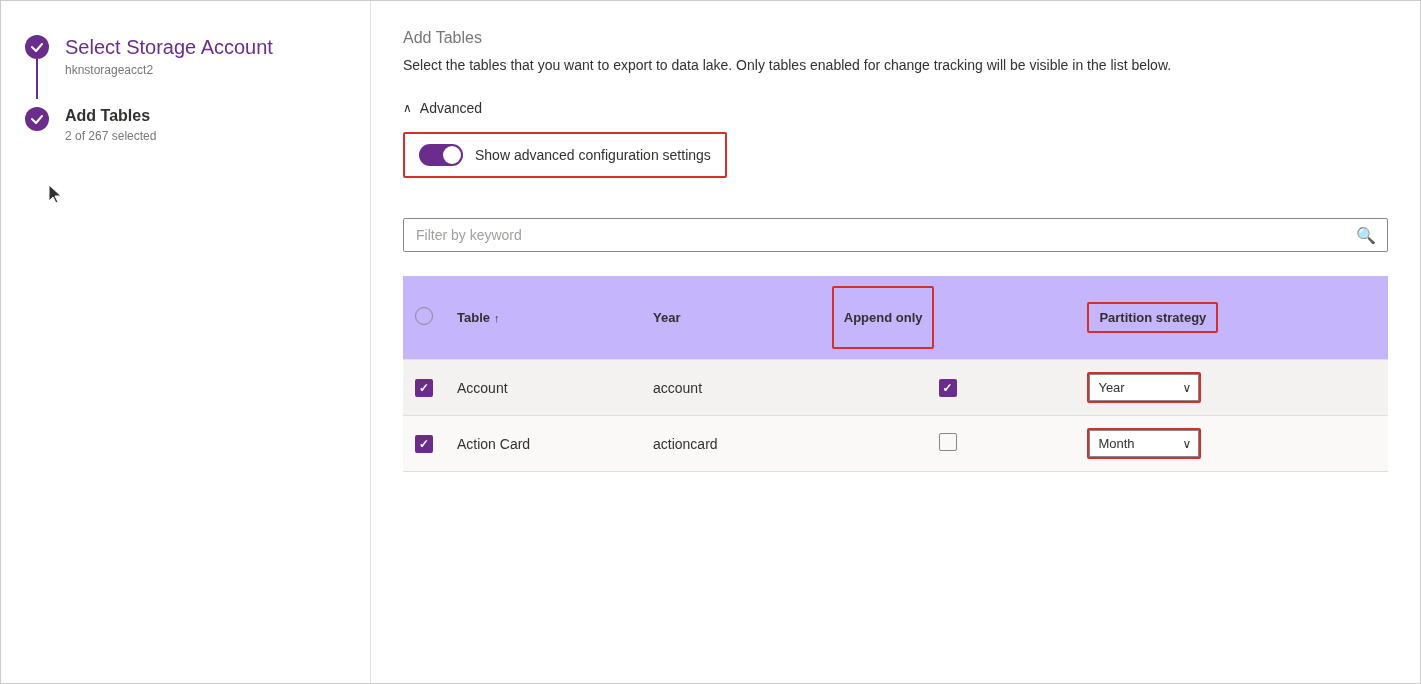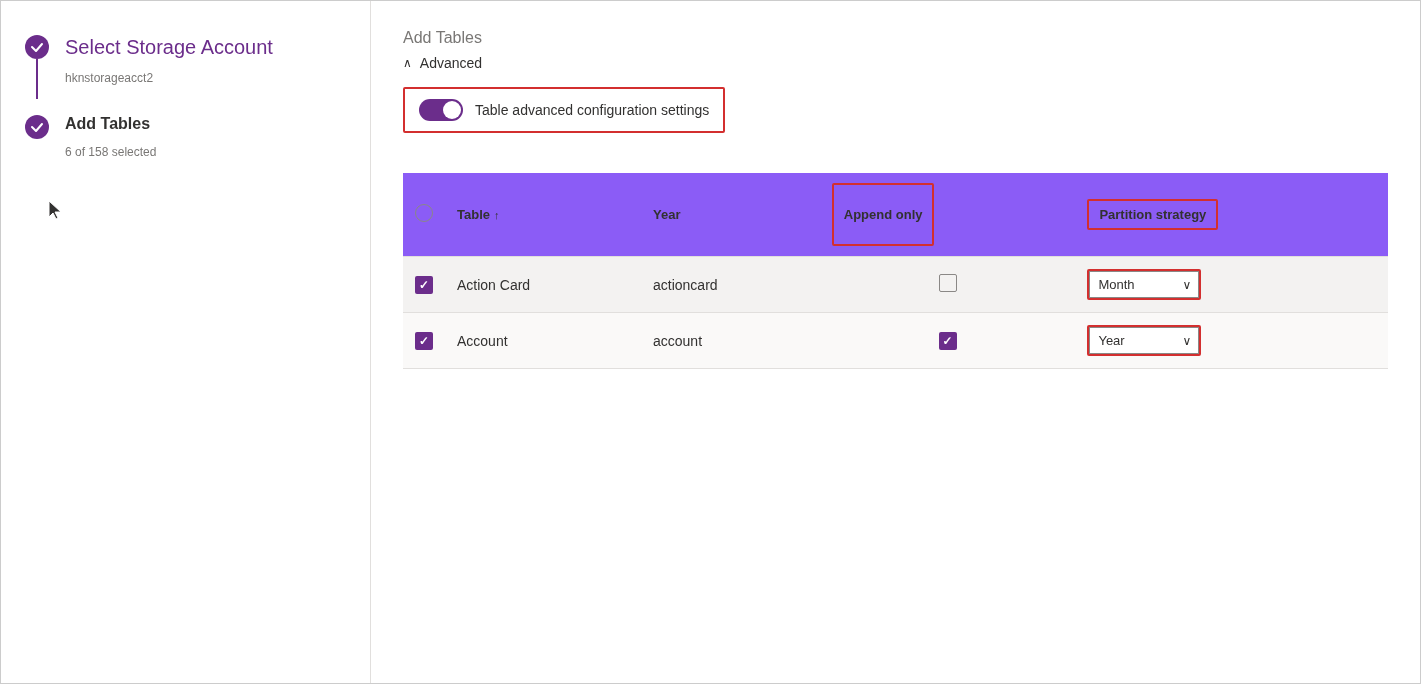--- a/index.html
+++ b/index.html
@@ -75,21 +75,21 @@
       line-height: 1.4;
     }
     .step-title.active {
       font-weight: 700;
       font-size: 16px;
       color: #323130;
     }
     .step-subtitle {
       font-size: 12px;
       color: #797775;
-      margin-top: 10px;
+      margin-top: 2px;
     }
 
     
     .cursor {
       margin-top: 40px;
       margin-left: 20px;
     }
 
     
     .main-panel {
@@ -201,21 +201,21 @@
       font-size: 16px;
     }
 
     
     .data-table {
       width: 100%;
       border-collapse: collapse;
     }
 
     .data-table thead tr {
-      background: #8b5cf6;
+      background: #c4b5fd;
     }
 
     .data-table th {
       font-size: 13px;
       font-weight: 600;
       color: #323130;
       padding: 10px 12px;
       text-align: left;
       border-bottom: 1px solid #e1dfdd;
     }
@@ -370,48 +370,53 @@
       </div>
 
       <div class="step">
         <div class="step-icon">
           <svg viewBox="0 0 14 14" fill="none">
             <path d="M2 7l4 4 6-7" stroke="#fff" stroke-width="2" stroke-linecap="round" stroke-linejoin="round"></path>
           </svg>
         </div>
         <div class="step-content">
           <div class="step-title active">Add Tables</div>
-          <div class="step-subtitle">6 of 158 selected</div>
+          <div class="step-subtitle">2 of 267 selected</div>
         </div>
       </div>
 
       <div class="cursor">
         <svg width="20" height="24" viewBox="0 0 20 24" fill="none">
           <path d="M4 2L4 18L8 14L11 20L13 19L10 13L16 13L4 2Z" fill="#323130" stroke="#fff" stroke-width="1"></path>
         </svg>
       </div>
     </div>
 
     <div class="main-panel">
 
       <div class="panel-heading">Add Tables</div>
+      <div class="panel-description">Select the tables that you want to export to data lake. Only tables enabled for change tracking will be visible in the list below.</div>
 
       <div class="advanced-section">
         <div class="advanced-toggle-header">
           <span class="chevron-icon">∧</span>
           <span class="advanced-label">Advanced</span>
         </div>
 
         
         <div class="toggle-box">
           <div class="toggle-switch"></div>
-          <span class="toggle-label">Table advanced configuration settings</span>
+          <span class="toggle-label">Show advanced configuration settings</span>
         </div>
       </div>
 
+      <div class="filter-input-wrapper">
+        <input type="text" class="filter-input" placeholder="Filter by keyword" style="">
+        <span class="search-icon">🔍</span>
+      </div>
 
       <table class="data-table">
         <thead>
           <tr>
             <th style="width:40px;">
               <div class="radio-outer"></div>
             </th>
             <th>
               <div class="th-table">
                 <span>Table</span>
@@ -429,62 +434,62 @@
             </th>
           </tr>
         </thead>
         <tbody>
 
           <tr>
             <td>
               <div class="checkbox-checked"></div>
             </td>
             <td>
+              <span>Account</span>
+            </td>
+            <td>
+              <span>account</span>
+            </td>
+            <td style="text-align:center;">
+              <div class="append-checkbox-checked"></div>
+            </td>
+            <td>
+              <div class="select-wrapper select-box-red">
+                <select class="partition-select">
+                  <option>Year</option>
+                  <option>Month</option>
+                  <option>Day</option>
+                  <option>None</option>
+                </select>
+              </div>
+            </td>
+          </tr>
+
+          <tr>
+            <td>
+              <div class="checkbox-checked"></div>
+            </td>
+            <td>
               <span>Action Card</span>
             </td>
             <td>
               <span>actioncard</span>
             </td>
             <td style="text-align:center;">
               <div class="checkbox-unchecked"></div>
             </td>
             <td>
               <div class="select-wrapper select-box-red">
                 <select class="partition-select">
                   <option>Year</option>
                   <option selected="">Month</option>
                   <option>Day</option>
                   <option>None</option>
                 </select>
               </div>
             </td>
           </tr>
-
-          <tr>
-            <td>
-              <div class="checkbox-checked"></div>
-            </td>
-            <td>
-              <span>Account</span>
-            </td>
-            <td>
-              <span>account</span>
-            </td>
-            <td style="text-align:center;">
-              <div class="append-checkbox-checked"></div>
-            </td>
-            <td>
-              <div class="select-wrapper select-box-red">
-                <select class="partition-select">
-                  <option>Year</option>
-                  <option>Month</option>
-                  <option>Day</option>
-                  <option>None</option>
-                </select>
-              </div>
-            </td>
-          </tr>
         </tbody>
       </table>
 
     </div>
   </div>
 </div>
 
 </body></html>

